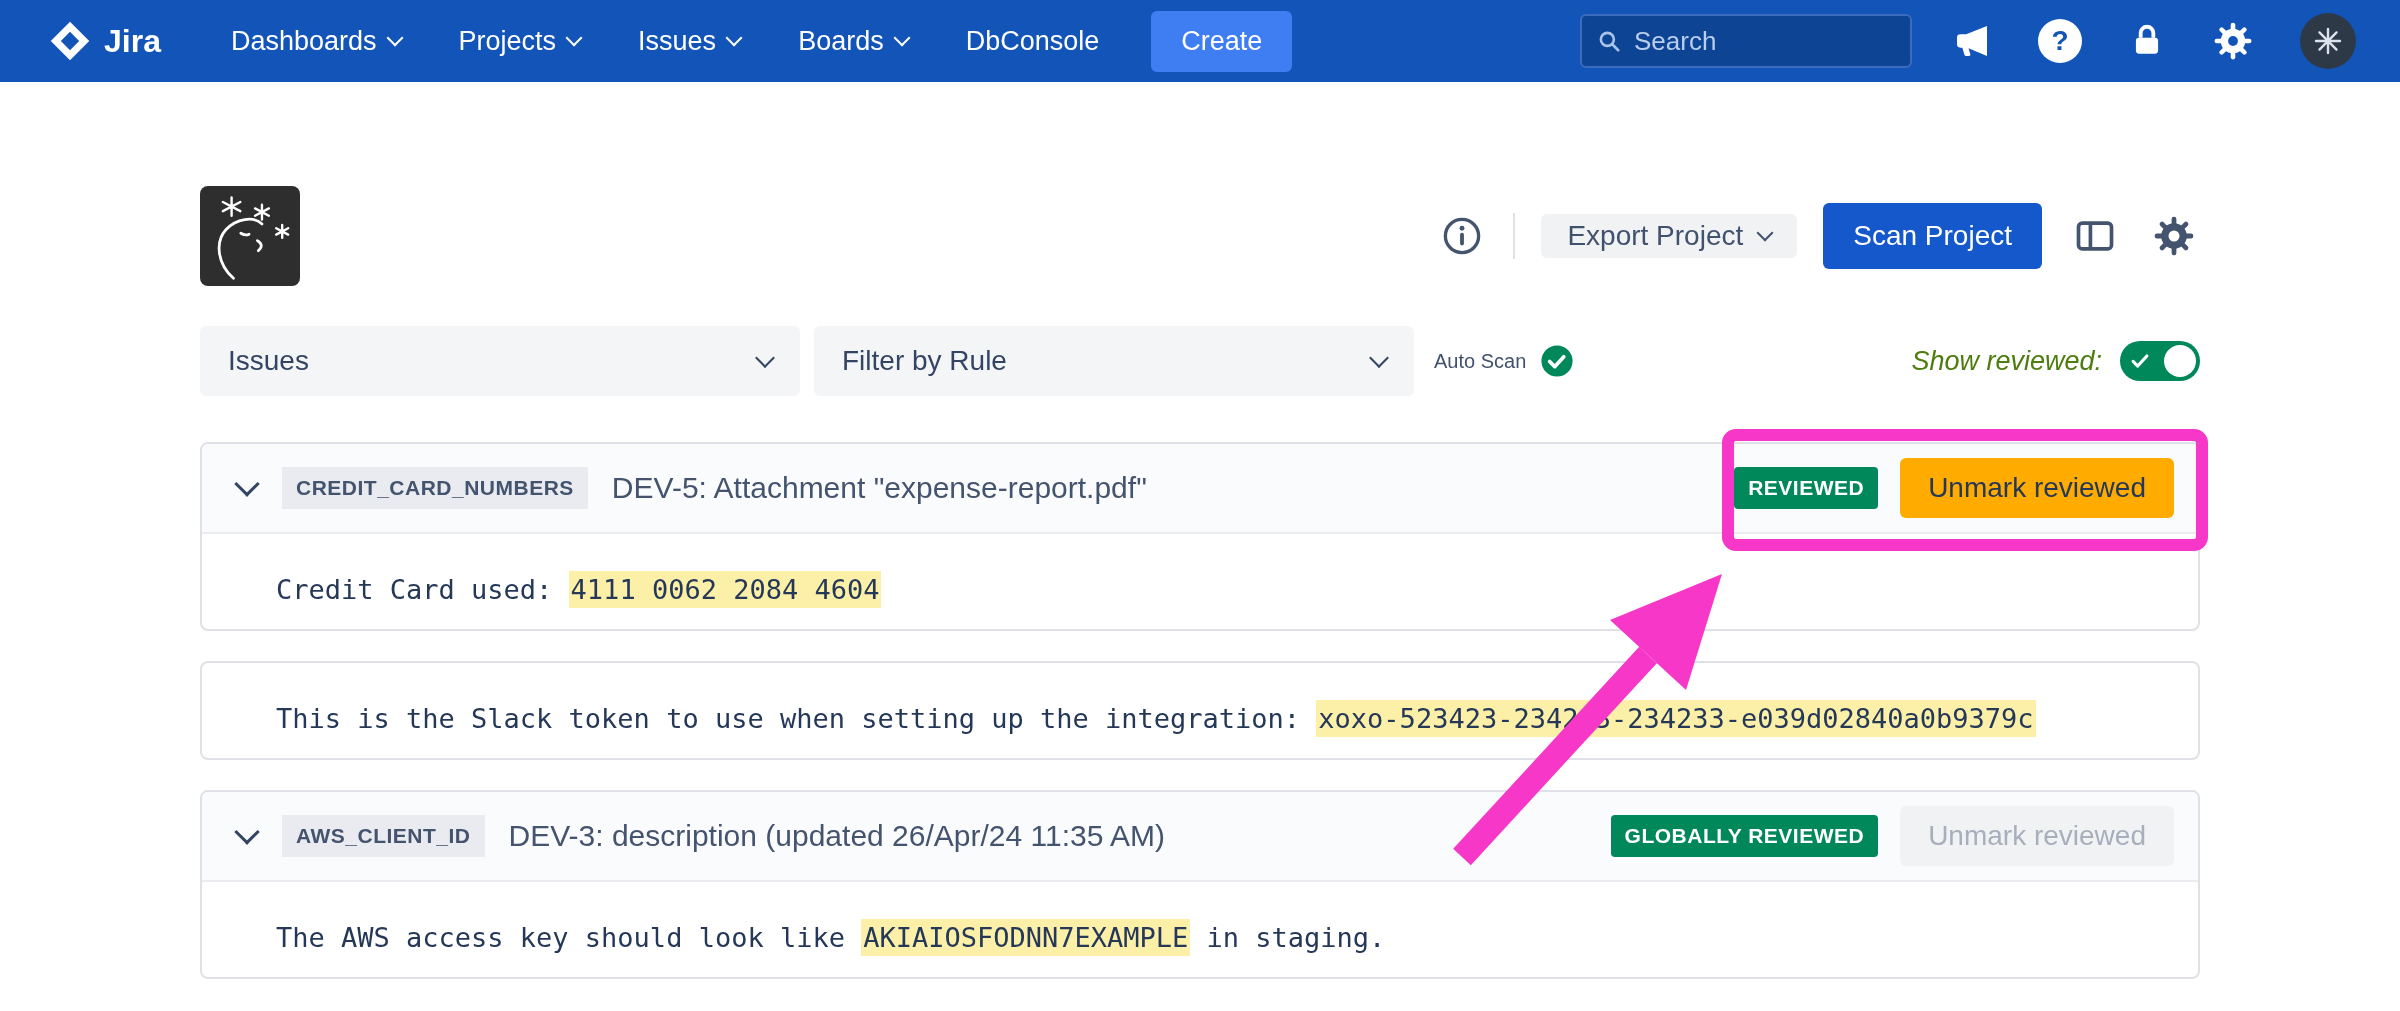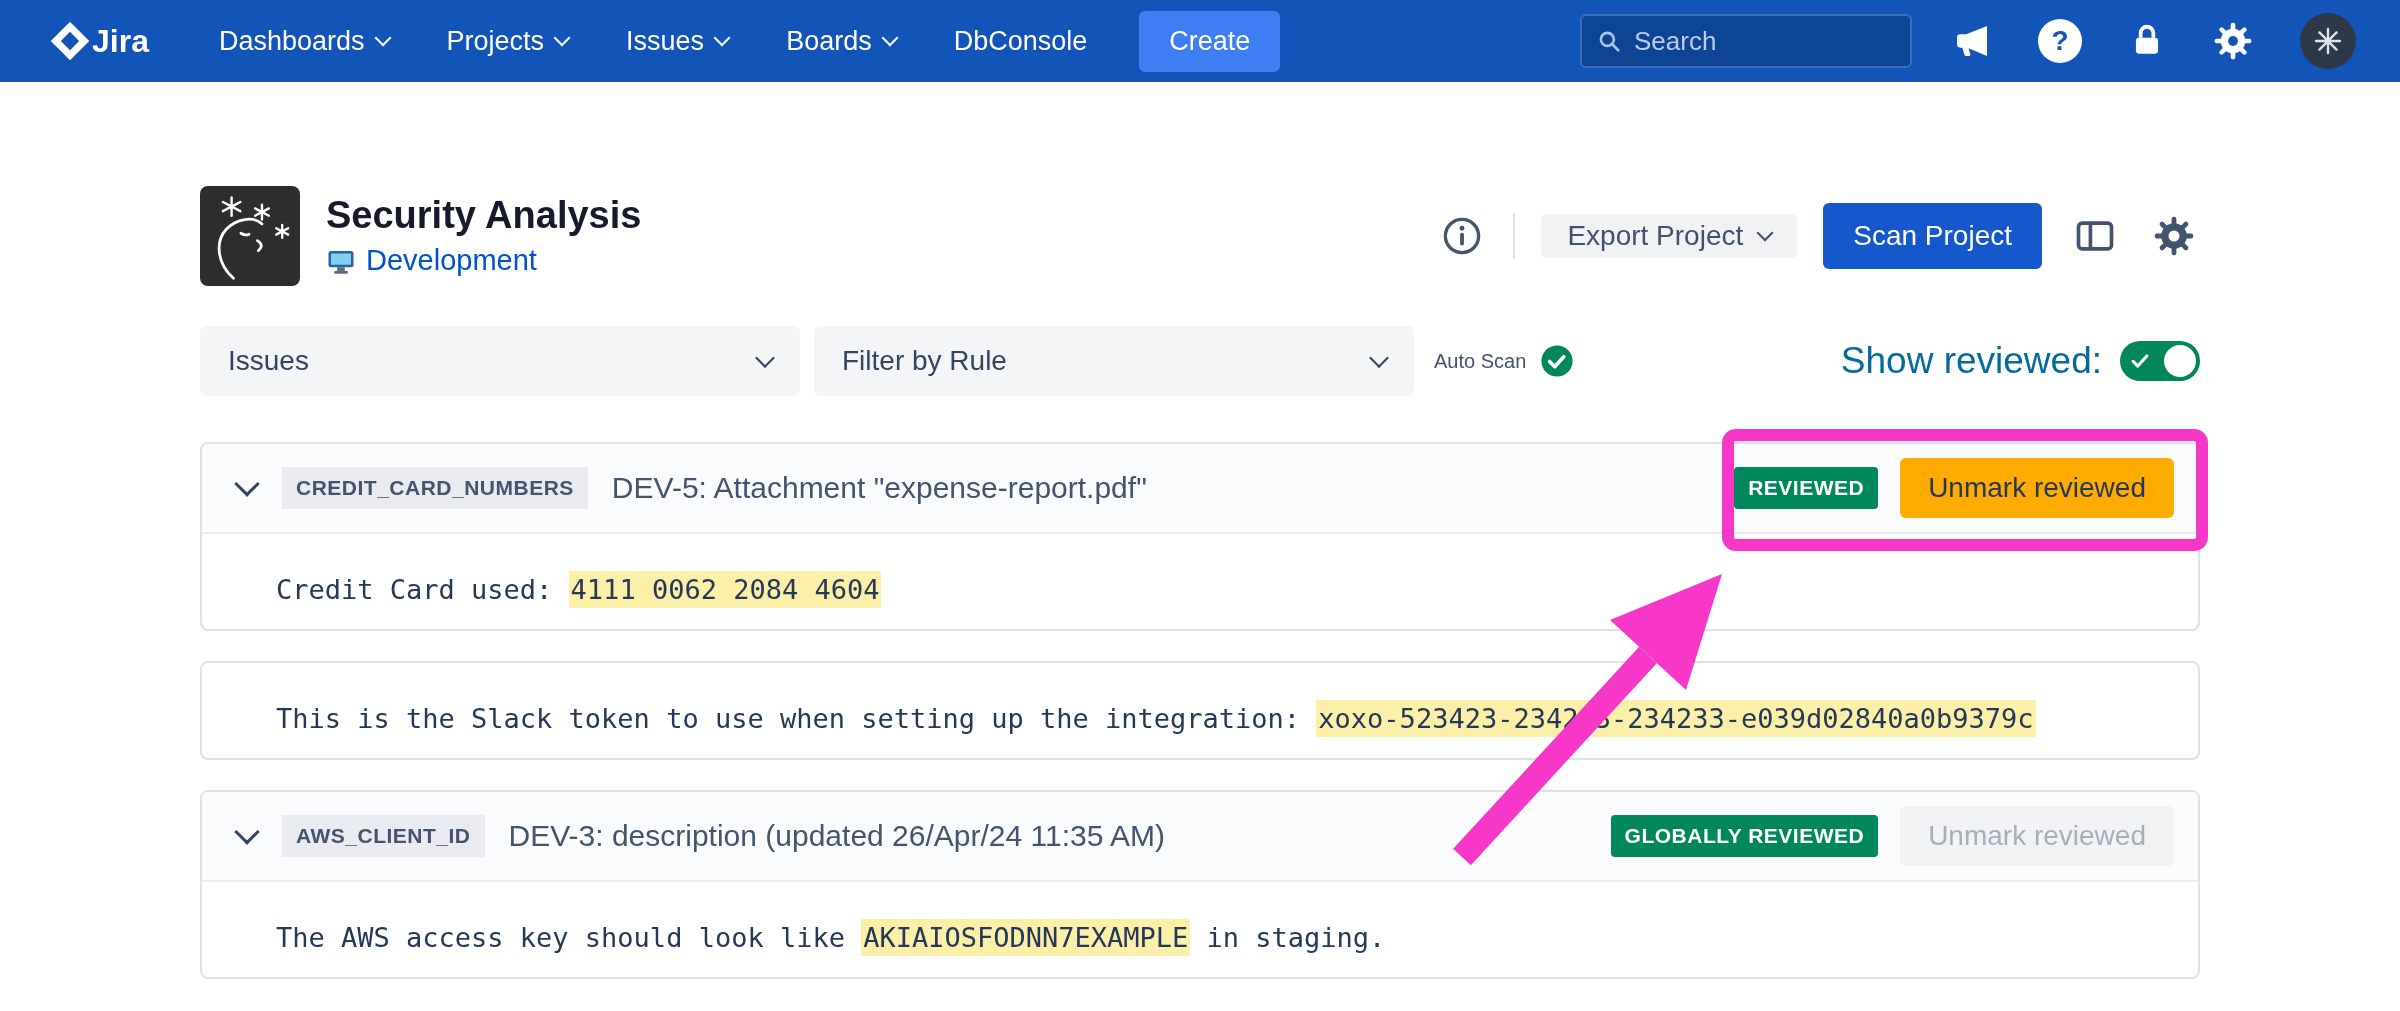--- a/index.html
+++ b/index.html
@@ -8,21 +8,21 @@
     background:#ffffff;font-family:"Liberation Sans",sans-serif;
     -webkit-font-smoothing:antialiased;
   }
   .spacer{flex:1;}
 
   
   .navbar{
     height:82px;background:#1254B8;display:flex;align-items:center;
     padding:0 44px 0 48px;color:#fff;
   }
-  .brand{display:flex;align-items:center;margin-right:70px;}
+  .brand{display:flex;align-items:center;gap:12px;margin-right:70px;}
   .brand-name{font-size:32px;font-weight:600;color:#fff;}
   .nav-item{
     display:flex;align-items:center;gap:12px;margin-right:58px;
     font-size:27px;font-weight:500;color:#fff;cursor:pointer;white-space:nowrap;
   }
   .chev{
     display:inline-block;width:10px;height:10px;
     border-right:2.6px solid currentColor;border-bottom:2.6px solid currentColor;
     transform:rotate(45deg);margin-top:-7px;
   }
@@ -81,21 +81,21 @@
   .select{
     width:600px;height:70px;background:#F4F5F7;border-radius:6px;
     display:flex;align-items:center;justify-content:space-between;
     padding:0 28px;box-sizing:border-box;font-size:28px;color:#344563;
     cursor:pointer;margin-right:14px;
   }
   .select .chev{width:12px;height:12px;border-color:#344563;}
   .auto-scan{display:flex;align-items:center;gap:14px;margin-left:6px;
     font-size:20px;color:#42526E;font-weight:500;}
   .show-reviewed{display:flex;align-items:center;gap:18px;margin-left:auto;
-    font-size:37px;color:#0369a1;}
+    font-size:27px;color:#4d7c0f;font-style:italic;}
   .toggle{
     width:80px;height:40px;border-radius:20px;background:#00875A;position:relative;
     cursor:pointer;flex:0 0 auto;
   }
   .toggle .knob{
     position:absolute;right:4px;top:4px;width:32px;height:32px;border-radius:50%;
     background:#fff;
   }
   .toggle svg{position:absolute;left:9px;top:9px;}
 
@@ -232,32 +232,20 @@
         <path d="M58 55 q8 5 1 11"></path>
         <path d="M40 47 q5 3 9 1"></path>
       </g>
       <g stroke="#ffffff" stroke-width="2.6" stroke-linecap="round">
         <path d="M30 8v20M20.5 13l19 10M39.5 13l-19 10"></path>
         <path d="M63 16v16M55.5 20l15 8M70.5 20l-15 8"></path>
         <path d="M85 38v14M78.5 41.5l13 7M91.5 41.5l-13 7"></path>
       </g>
     </svg>
   </div>
-  <div class="title-block">
-    <h1 class="page-title">Security Analysis</h1>
-    <div class="proj-sub">
-      <svg width="30" height="30" viewBox="0 0 24 24">
-        <rect x="2" y="4" width="20" height="13" rx="2" fill="#2E5FA3"></rect>
-        <rect x="4" y="6" width="16" height="9" fill="#7FD1F0"></rect>
-        <rect x="9" y="17" width="6" height="3" fill="#5A6B7D"></rect>
-        <rect x="6.5" y="20" width="11" height="2.2" rx="1.1" fill="#5A6B7D"></rect>
-      </svg>
-      <a class="proj-link">Development</a>
-    </div>
-  </div>
 
   <div class="header-actions">
     <span class="icon-btn">
       <svg width="42" height="42" viewBox="0 0 24 24">
         <circle cx="12" cy="12" r="9.5" fill="none" stroke="#44546F" stroke-width="1.9"></circle>
         <circle cx="12" cy="7.6" r="1.4" fill="#44546F"></circle>
         <rect x="10.9" y="10.2" width="2.2" height="7.2" rx="1.1" fill="#44546F"></rect>
       </svg>
     </span>
     <span class="vert-divider"></span>

